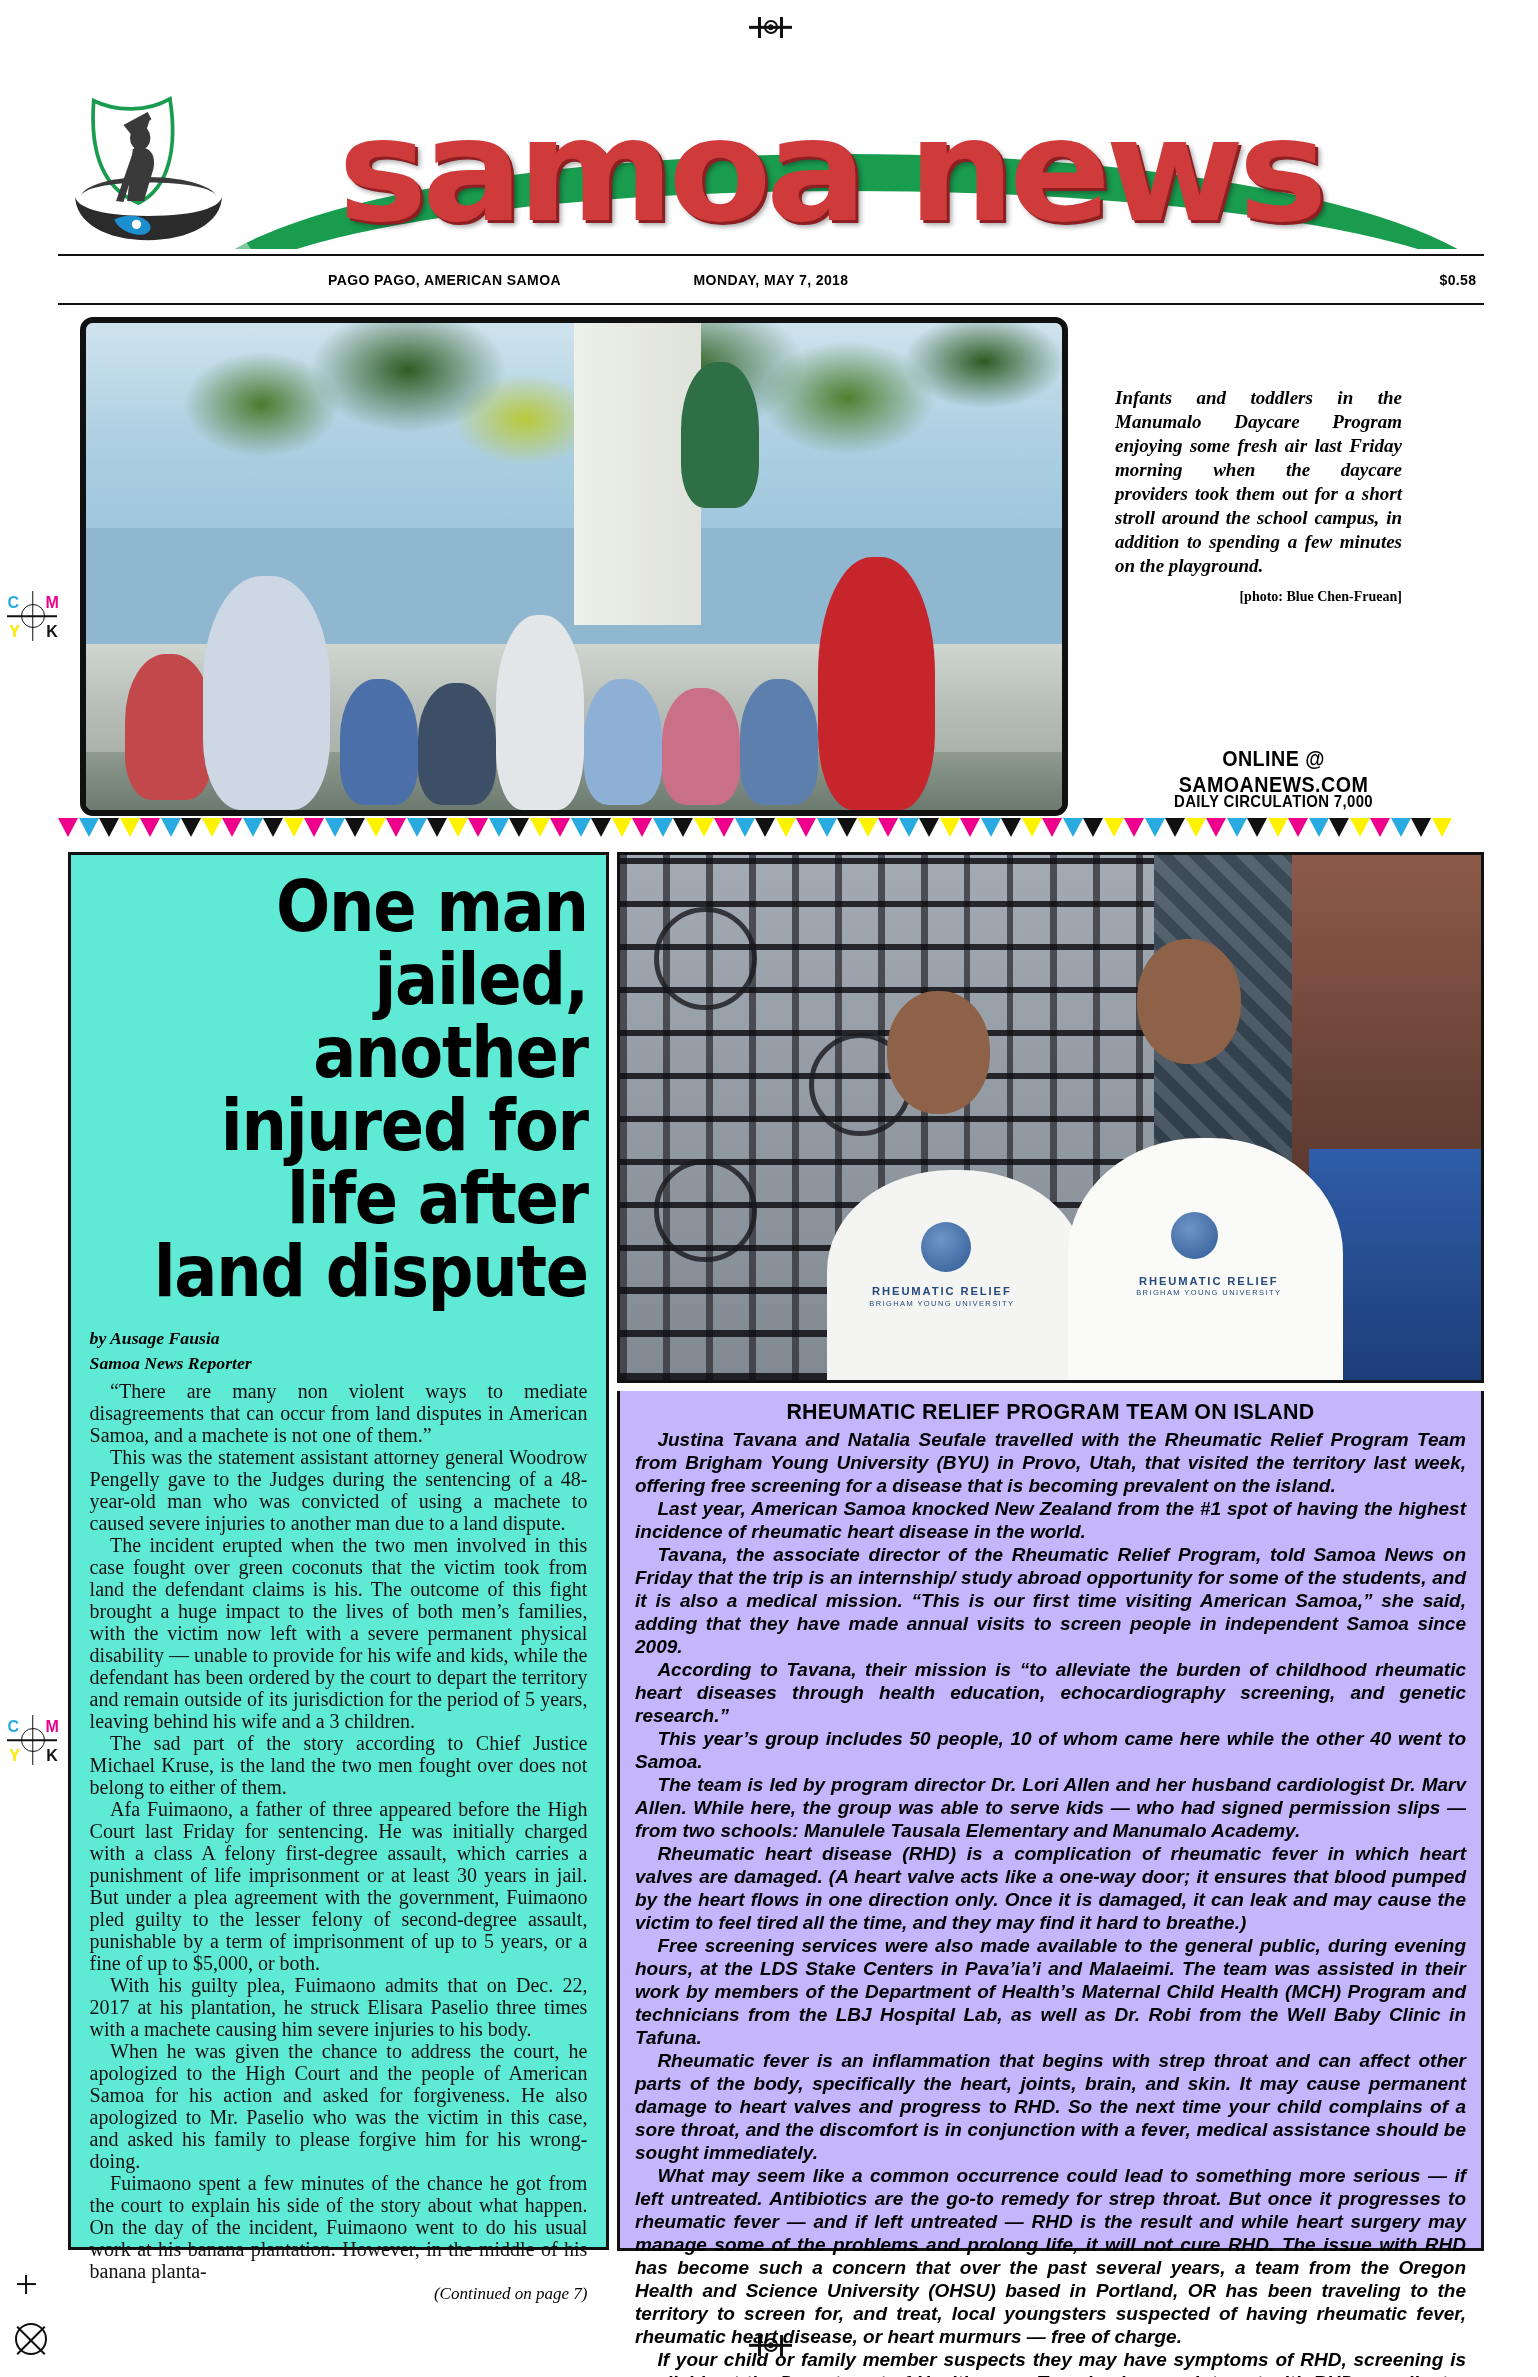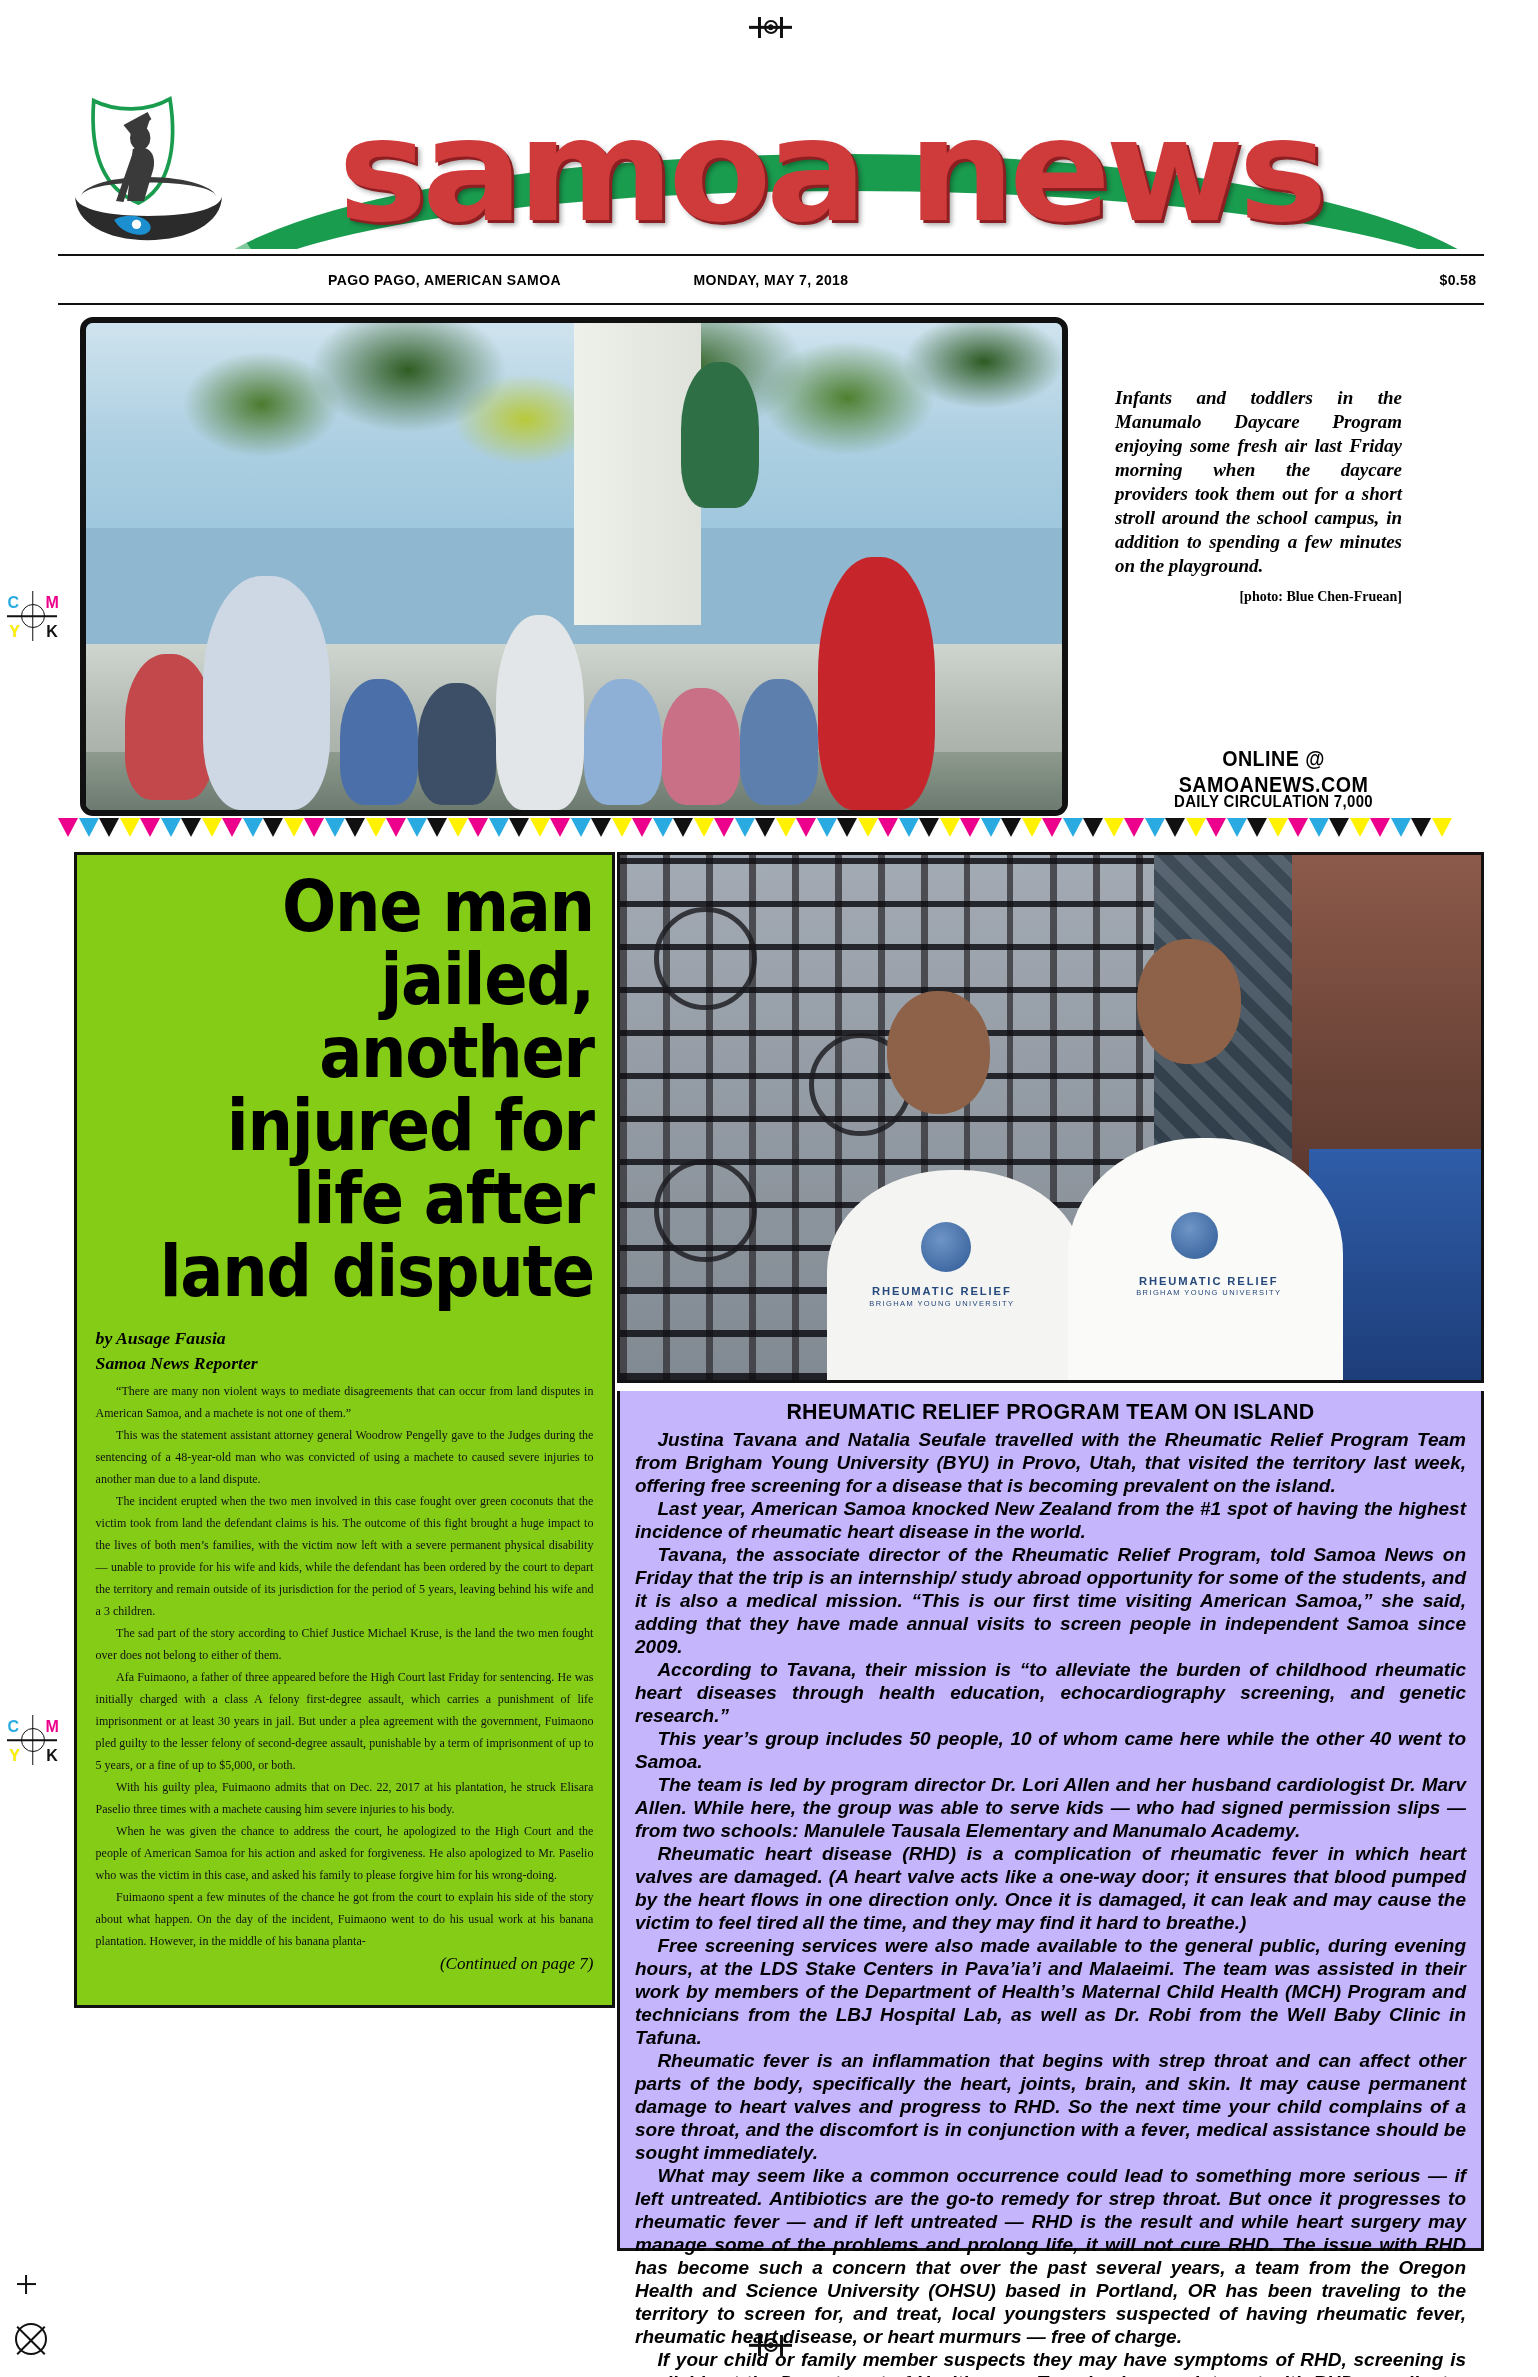--- a/index.html
+++ b/index.html
@@ -173,41 +173,41 @@
   .tri {
     width:0; height:0; border-left:10.3px solid transparent;
     border-right:10.3px solid transparent; border-top:19.6px solid #000;
     margin-right:0.5px;
   }
 
   
   .lower { position:absolute; left:58px; top:844px; width:1426px; height:1417px; }
 
   .story-left {
-    position:absolute; left:16px; top:7.5px; width:541px; height:1156px;
-    background:#84cc16; border:3.7px solid #111;
+    position:absolute; left:10px; top:7.5px; width:541px; height:1398px;
+    background:#5eead4; border:3.7px solid #111;
     padding:15px 18.6px 9.3px 18.6px;
   }
   .headline {
     font-family:"DejaVu Sans", sans-serif;
     font-weight:bold;
     font-size:71px; line-height:73px;
     letter-spacing:-1.4px;
     text-align:right; color:#000;
     transform:scaleX(0.90); transform-origin:right center;
     margin-bottom:20.5px;
   }
   .byline {
     font-family:"Liberation Serif", serif;
     font-style:italic; font-weight:bold; font-size:17.7px; line-height:21.4px;
     margin-bottom:3.7px;
   }
   .body-left p {
     font-family:"Liberation Serif", serif;
-    font-size:12px; line-height:22px;
+    font-size:20px; line-height:22px;
     text-align:justify; margin:0; text-indent:20.5px;
     color:#111;
   }
   .contd {
     font-family:"Liberation Serif", serif;
     font-style:italic; font-size:17px; text-align:right; margin-top:1.9px;
   }
 
   .story-right { position:absolute; left:559px; top:7.5px; width:867px; height:1398px; }
 

